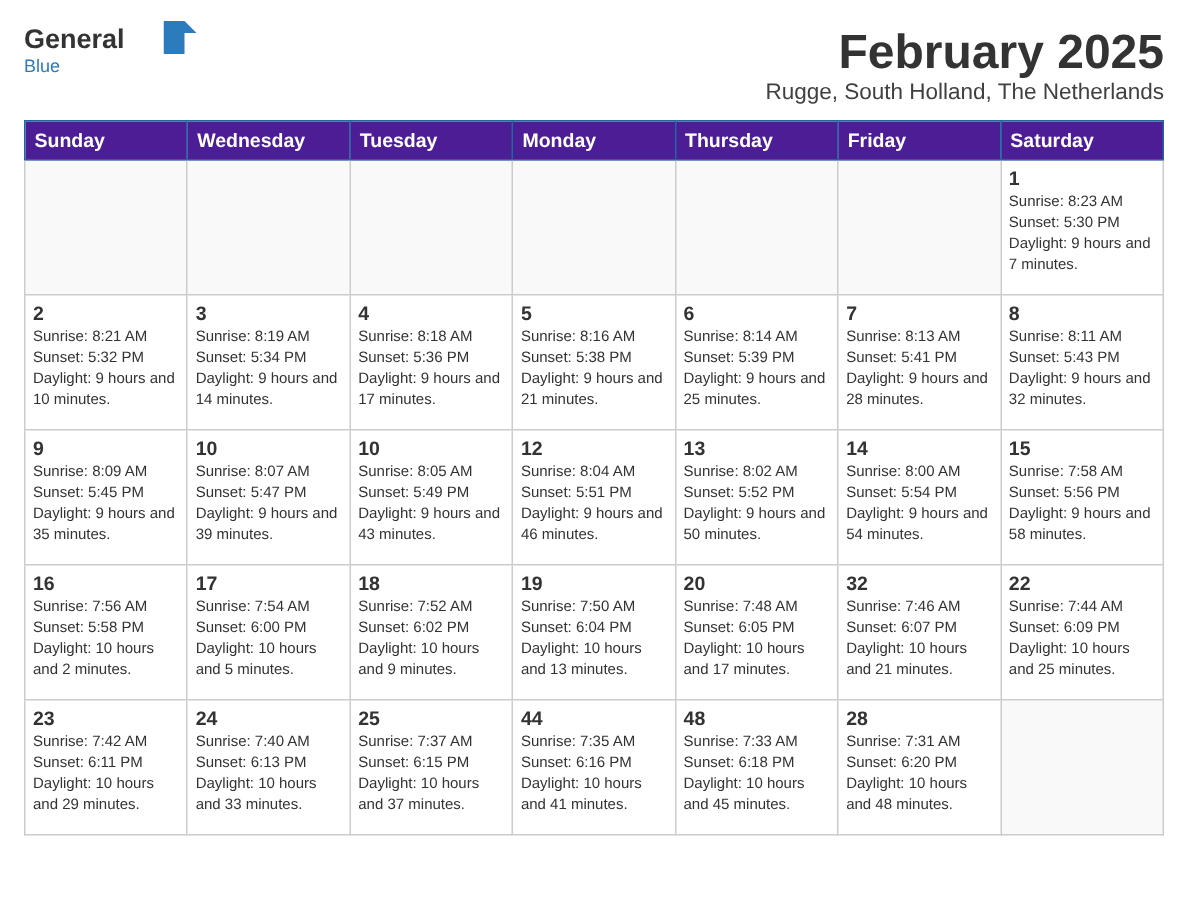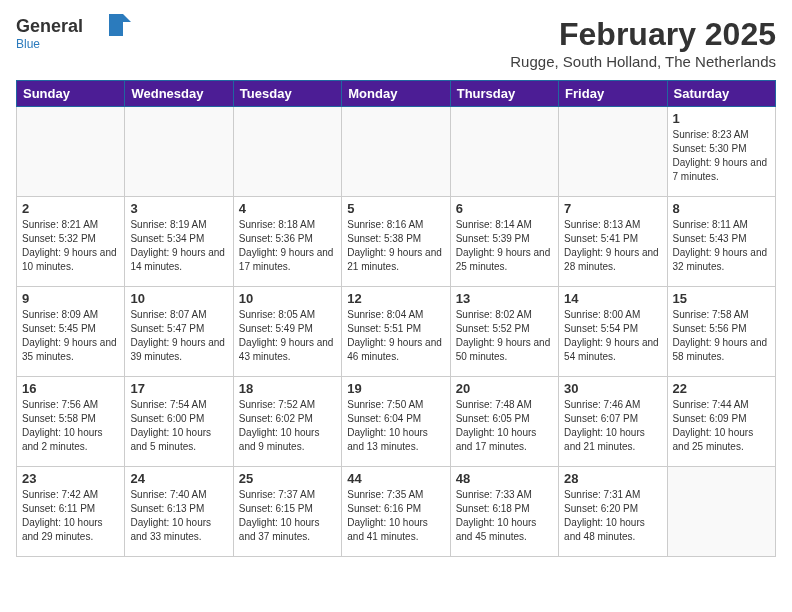--- a/index.html
+++ b/index.html
@@ -211,21 +211,21 @@
         </td>
         <td>
           <span class="day-num">19</span>
           <div class="day-info">Sunrise: 7:50 AM<br>Sunset: 6:04 PM<br>Daylight: 10 hours and 13 minutes.</div>
         </td>
         <td>
           <span class="day-num">20</span>
           <div class="day-info">Sunrise: 7:48 AM<br>Sunset: 6:05 PM<br>Daylight: 10 hours and 17 minutes.</div>
         </td>
         <td>
-          <span class="day-num">30</span>
+          <span class="day-num">32</span>
           <div class="day-info">Sunrise: 7:46 AM<br>Sunset: 6:07 PM<br>Daylight: 10 hours and 21 minutes.</div>
         </td>
         <td>
           <span class="day-num">22</span>
           <div class="day-info">Sunrise: 7:44 AM<br>Sunset: 6:09 PM<br>Daylight: 10 hours and 25 minutes.</div>
         </td>
       </tr>
       <tr class="week-row">
         <td>
           <span class="day-num">23</span>

